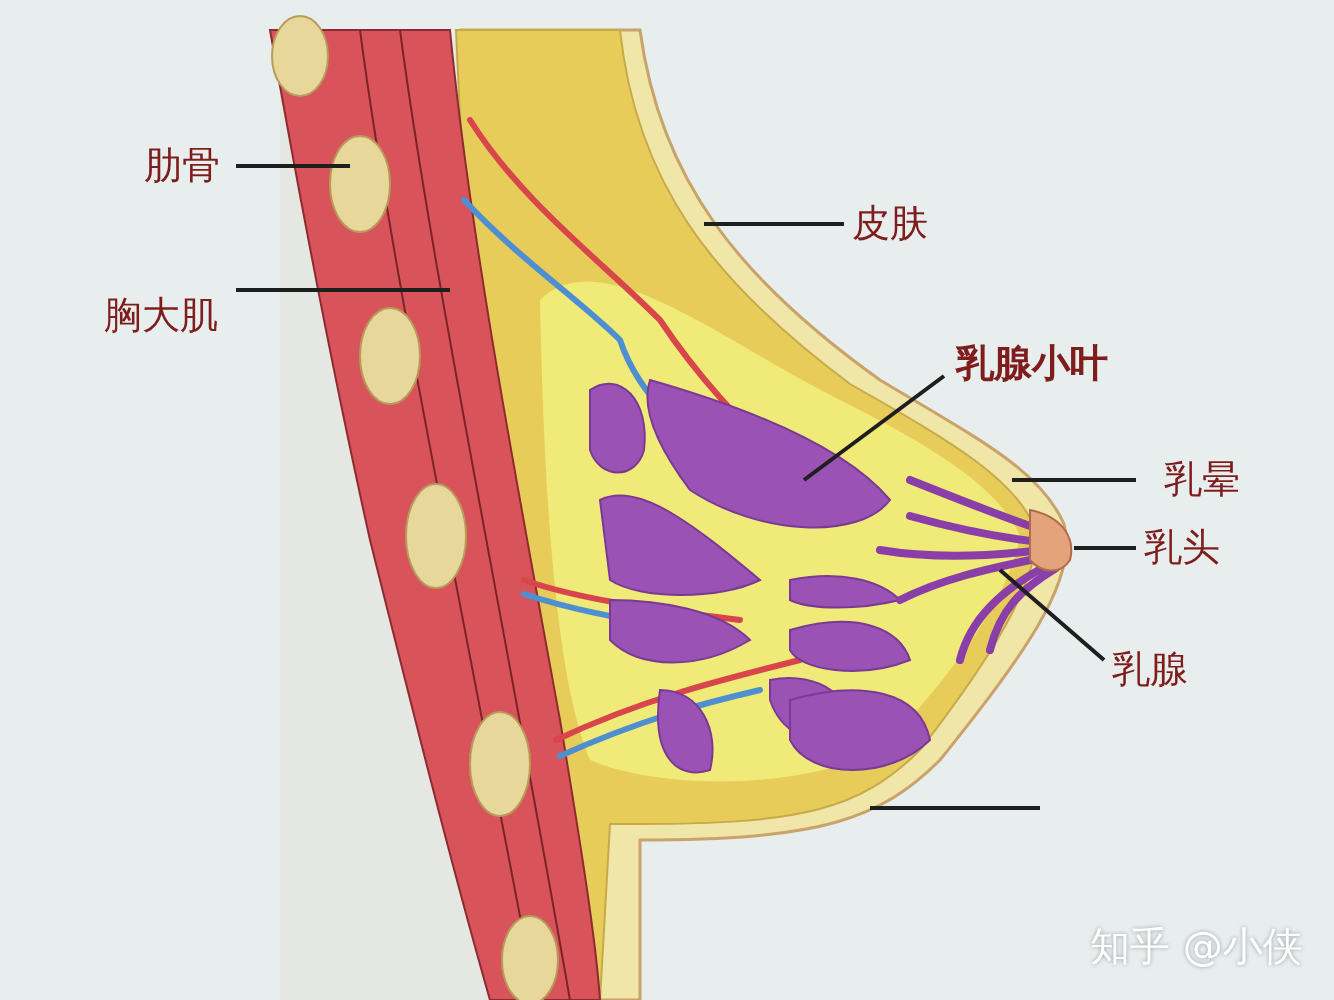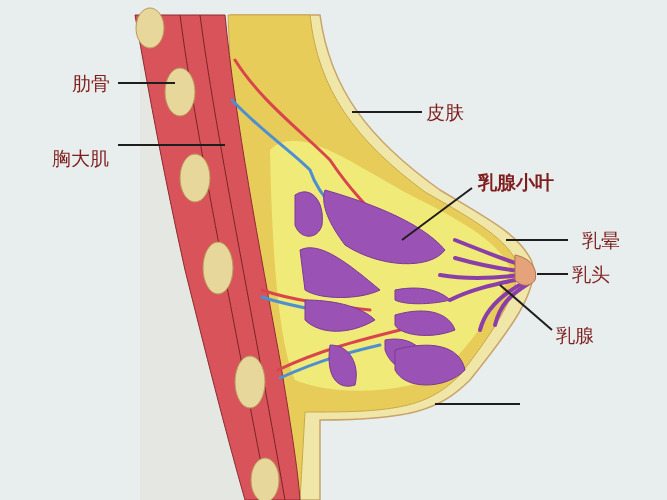--- a/index.html
+++ b/index.html
@@ -92,13 +92,14 @@
   </svg>
 
   <div class="label" style="left:72px; top:74px;">肋骨</div>
   <div class="label" style="left:52px; top:136px;margin-top:13px;">胸大肌</div>
   <div class="label" style="left:426px; top:103px;">皮肤</div>
   <div class="label" style="left:478px; top:173px;font-weight:bold;">乳腺小叶</div>
   <div class="label" style="left:582px; top:231px;">乳晕</div>
   <div class="label" style="left:572px; top:265px;">乳头</div>
   <div class="label" style="left:556px; top:326px;">乳腺</div>
 
+  <div class="watermark" style="left:545px; top:460px;">知乎 @小侠</div>
 </div>
 
 </body></html>

